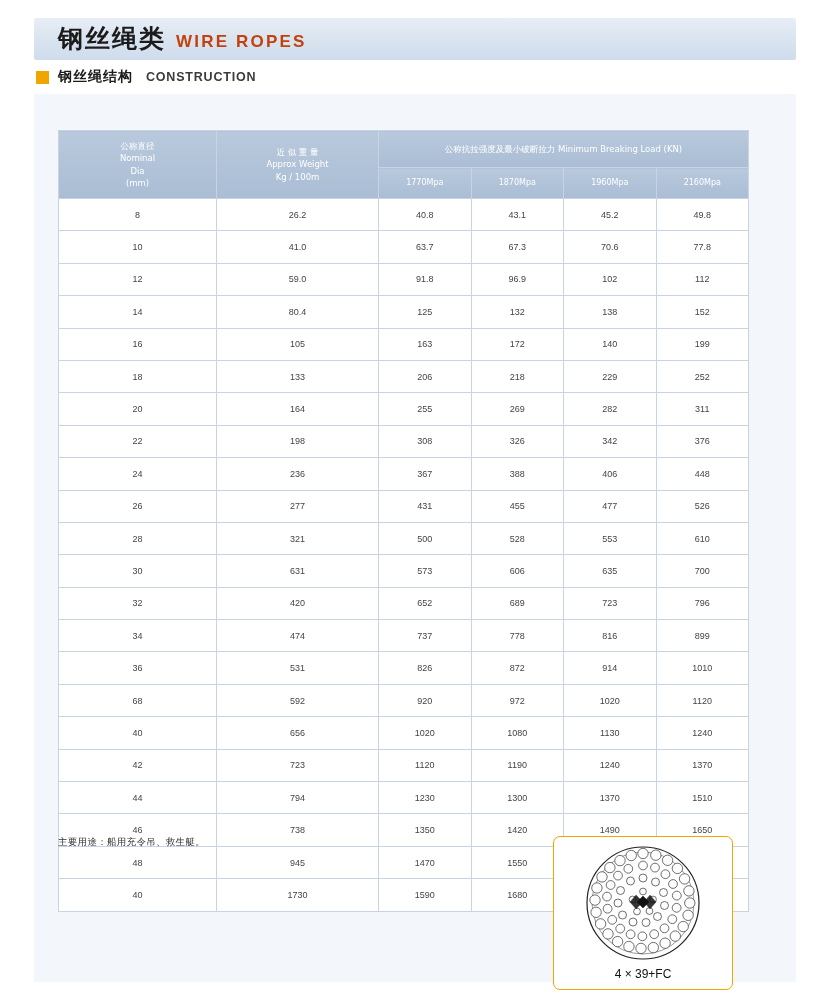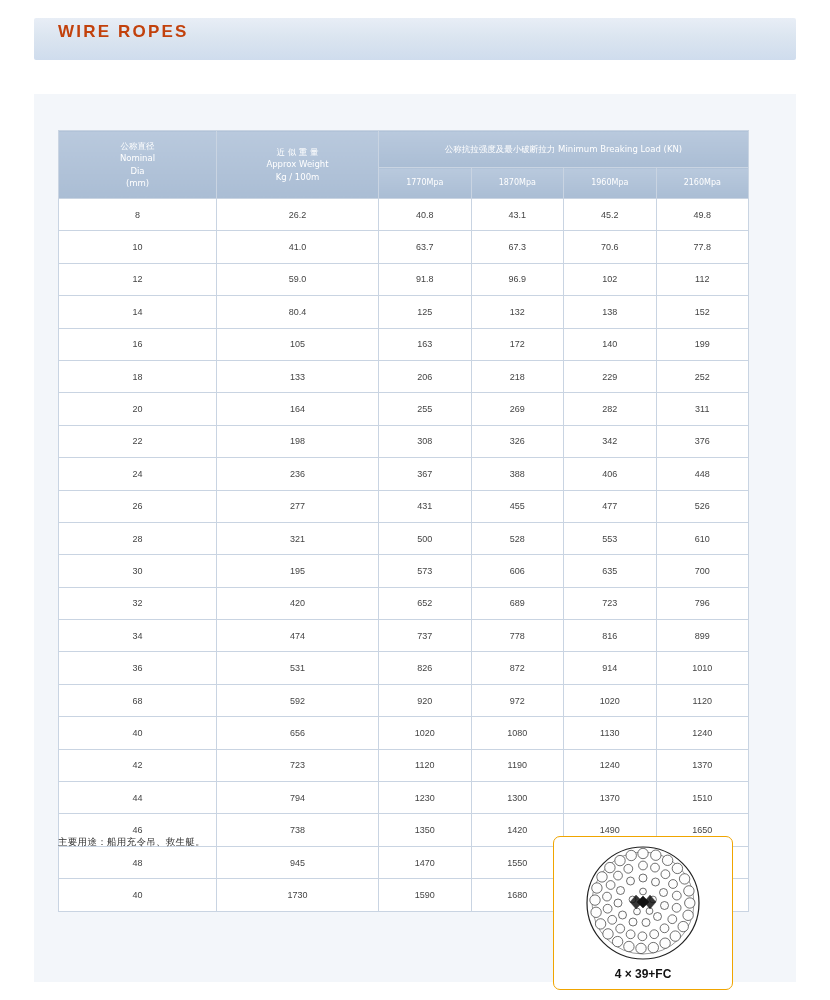--- a/index.html
+++ b/index.html
@@ -160,41 +160,47 @@
     border: 1.5px solid #f0a500;
     border-radius: 7px;
   }
   .figure-caption {
     position: absolute;
     left: 0;
     right: 0;
     bottom: 8px;
     text-align: center;
     font-size: 12px;
-    font-weight: bold;
+    font-weight: normal;
     color: #111;
     font-family: "Liberation Sans", sans-serif;
   }
   .rope-svg {
     position: absolute;
     left: 50%;
     top: 8px;
     transform: translateX(-50%);
   }
 </style>
 </head>
 <body>
 
 <div class="page">
 
   <div class="header-band"></div>
   <div class="header-title">
+    <span class="cn">钢丝绳类</span>
     <span class="en">WIRE ROPES</span>
   </div>
 
+  <div class="sub-head">
+    <span class="sub-marker"></span>
+    <span class="sub-cn">钢丝绳结构</span>
+    <span class="sub-en">CONSTRUCTION</span>
+  </div>
 
   <div class="content-panel"></div>
 
   <div class="table-wrap">
     <table class="spec">
       <colgroup>
         <col class="col-dia">
         <col class="col-wt">
         <col class="col-mbl">
         <col class="col-mbl">
@@ -307,21 +313,21 @@
           <tr>
             <td>28</td>
             <td>321</td>
             <td>500</td>
             <td>528</td>
             <td>553</td>
             <td>610</td>
           </tr>
           <tr>
             <td>30</td>
-            <td>195</td>
+            <td>631</td>
             <td>573</td>
             <td>606</td>
             <td>635</td>
             <td>700</td>
           </tr>
           <tr>
             <td>32</td>
             <td>420</td>
             <td>652</td>
             <td>689</td>

